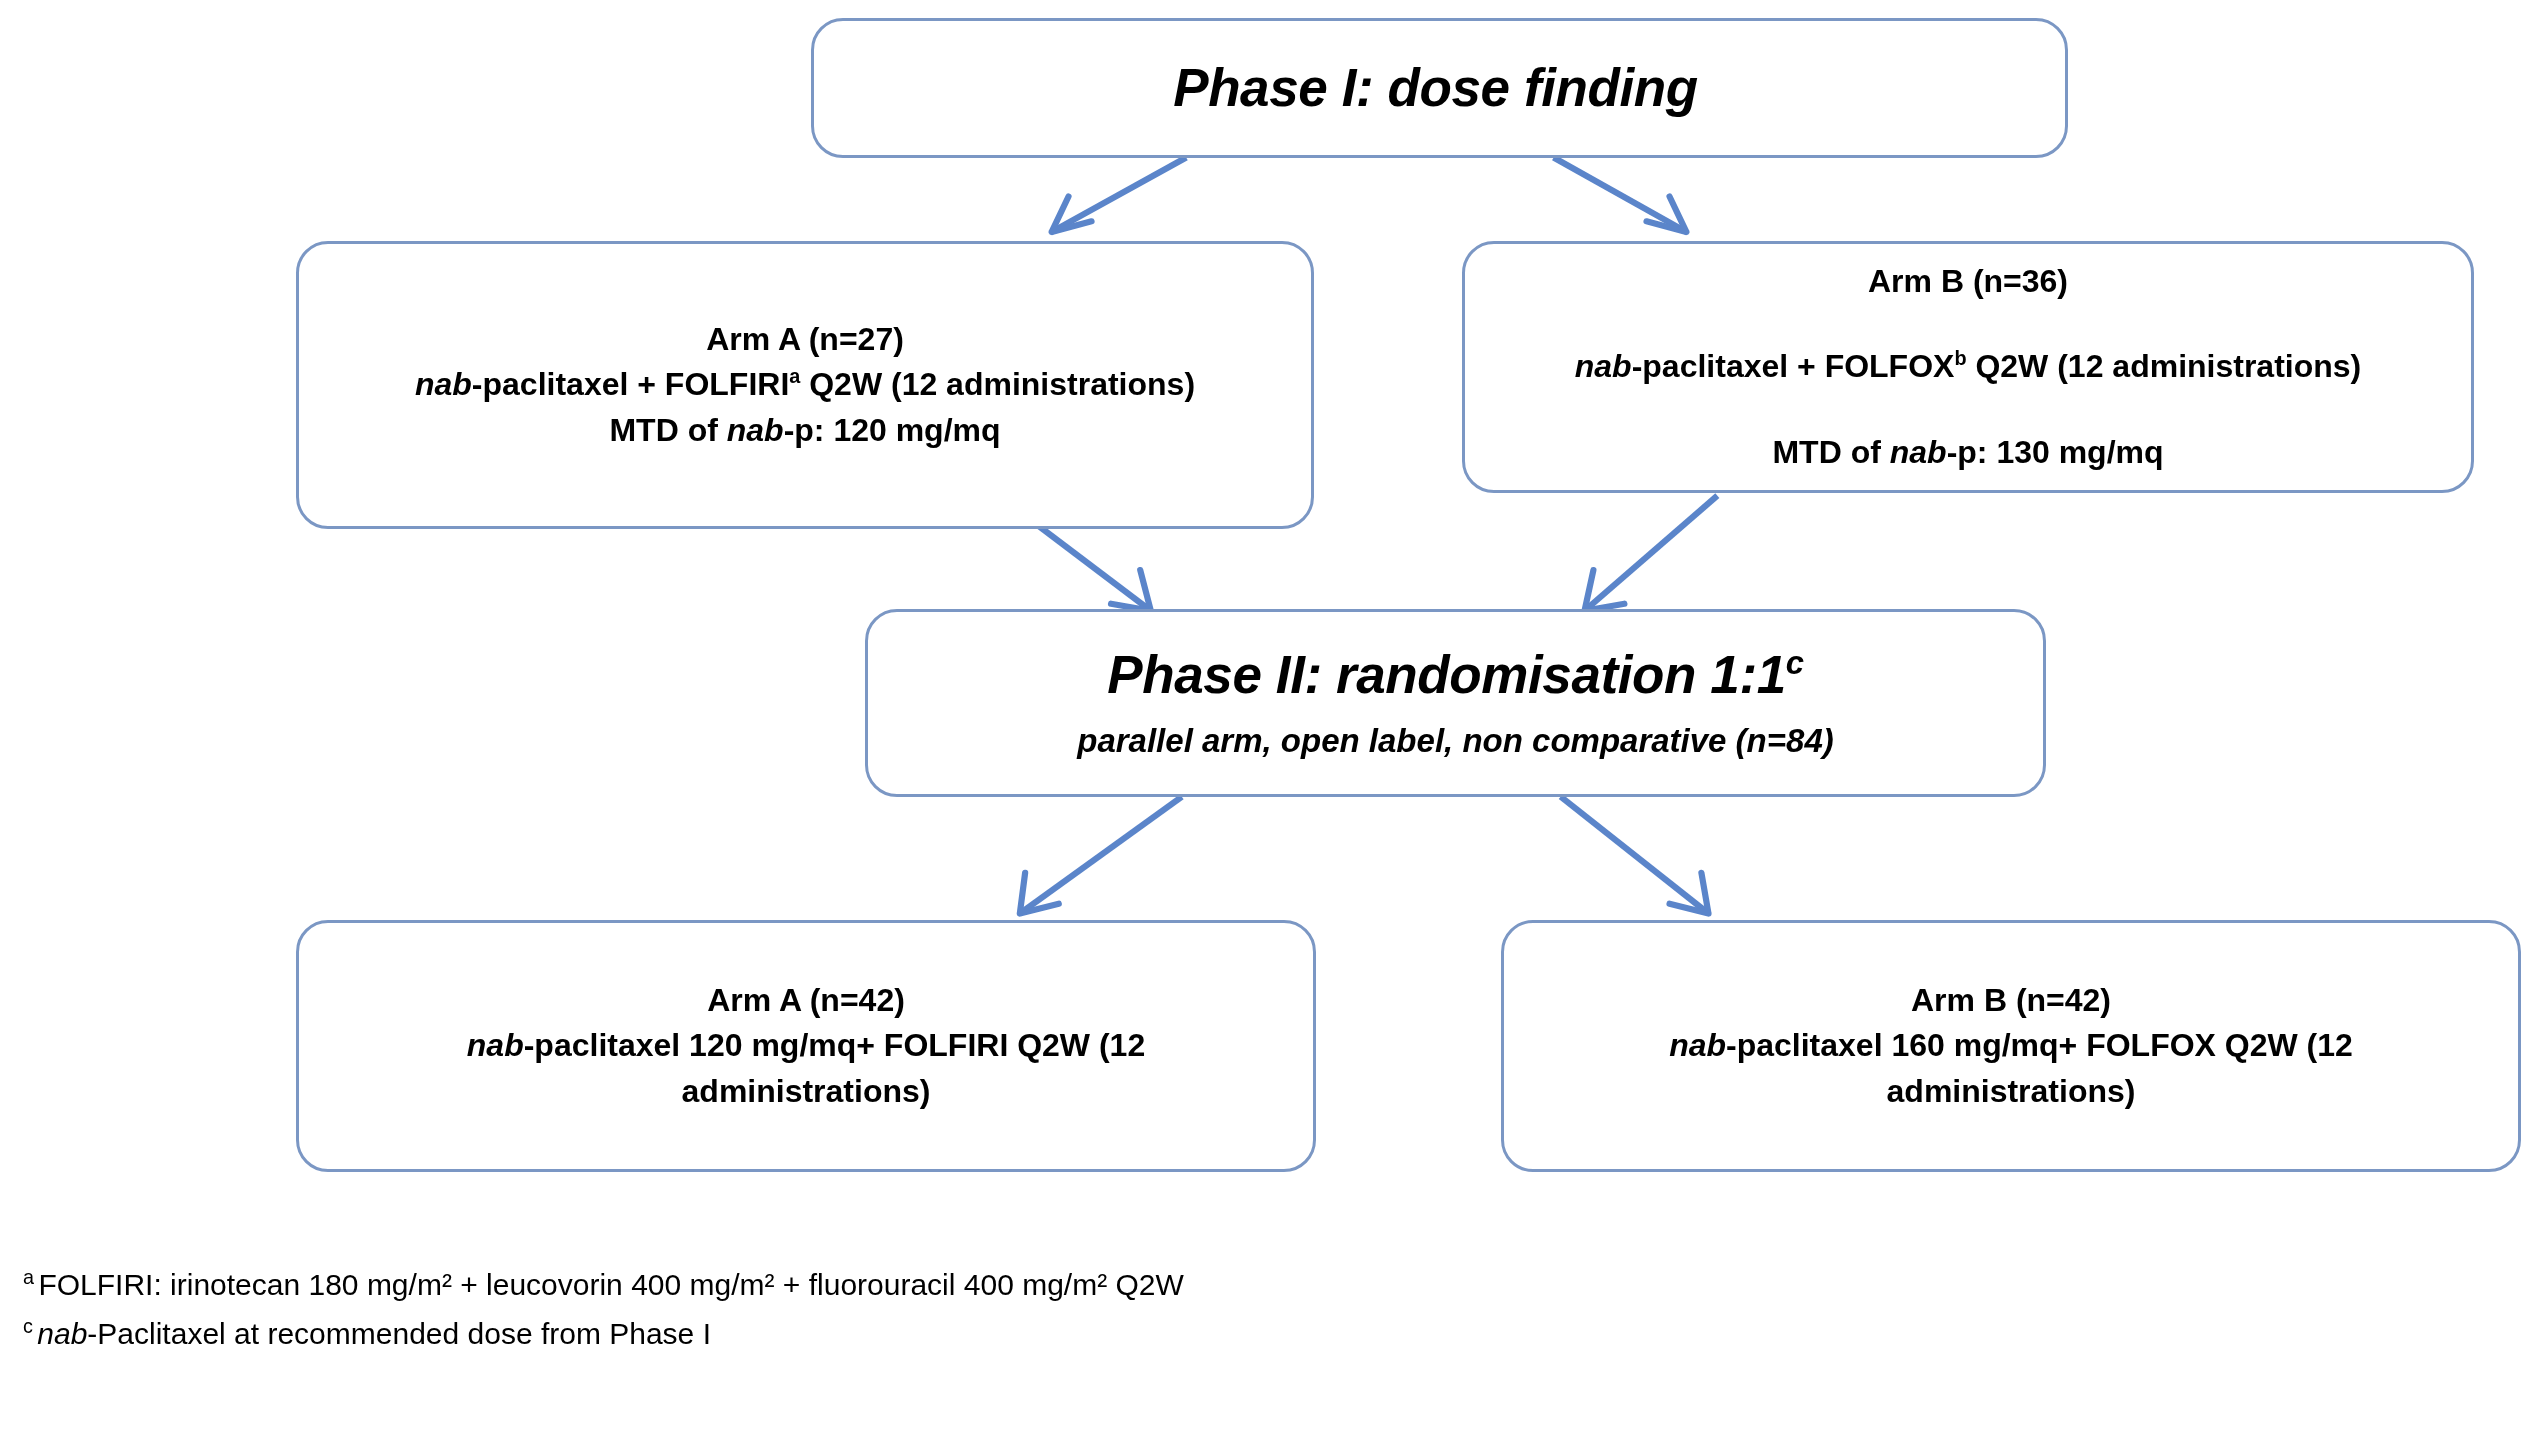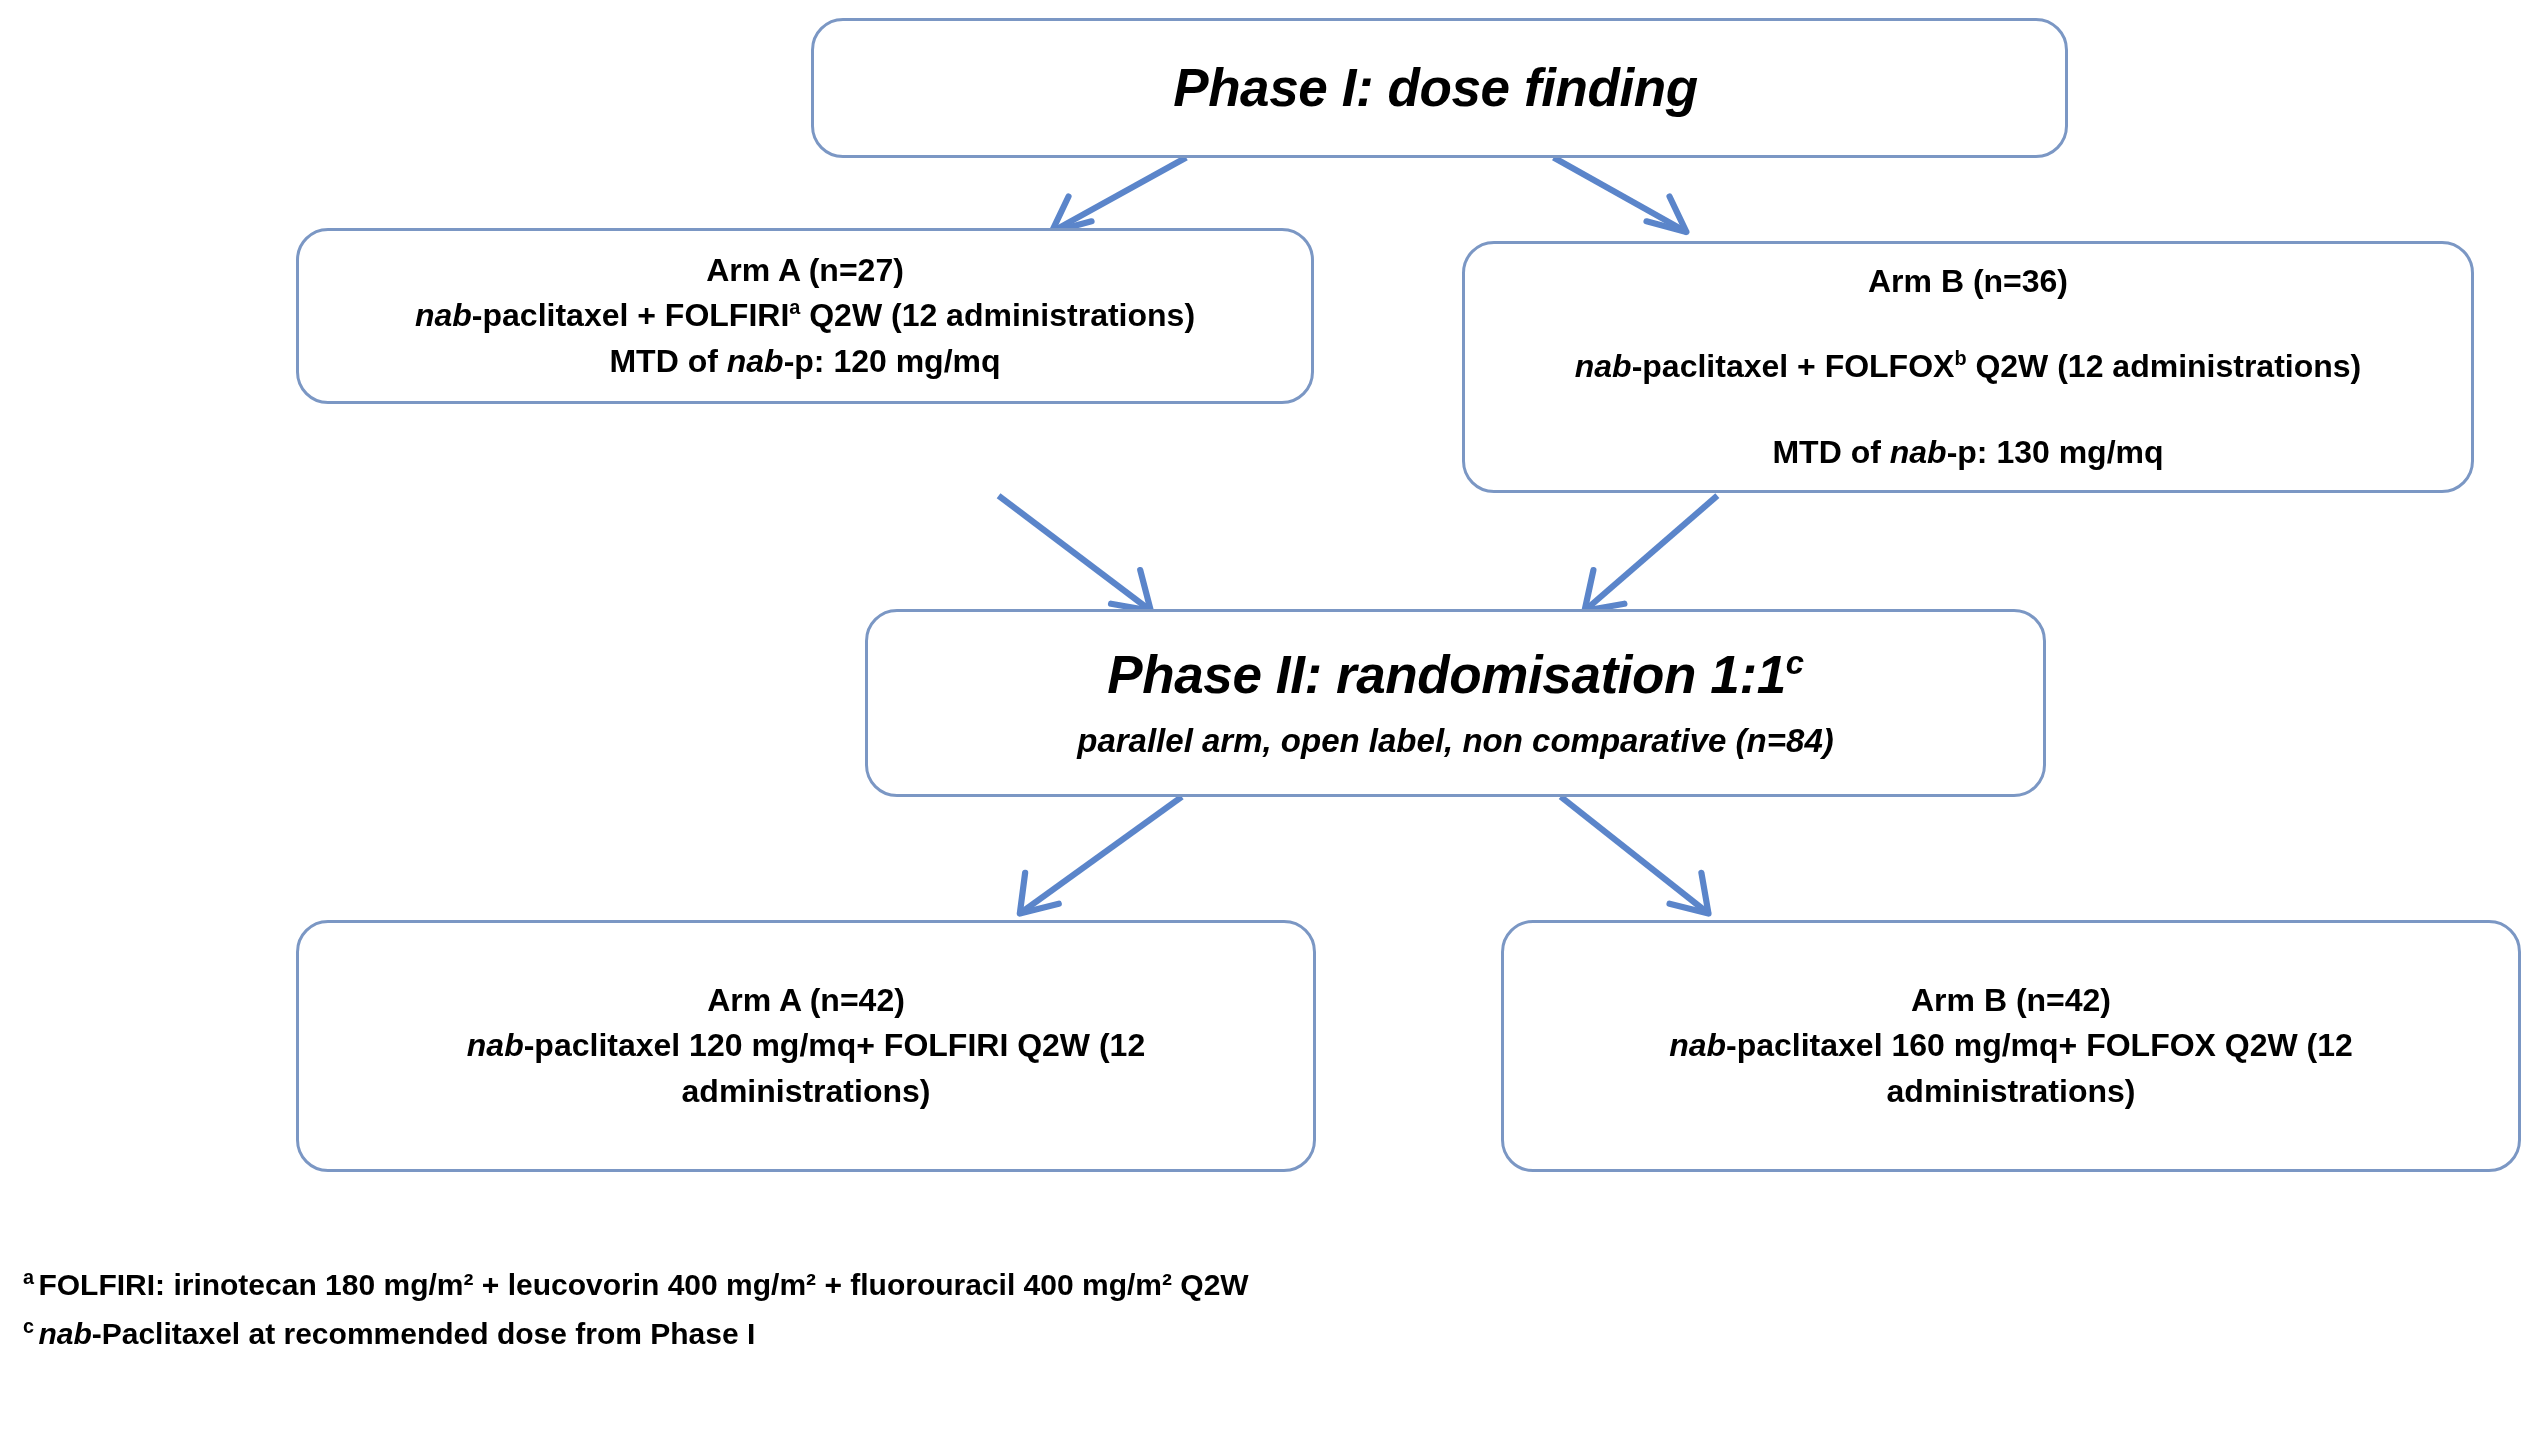--- a/index.html
+++ b/index.html
@@ -71,21 +71,21 @@
     line-height: 0;
   }
   #footnotes {
     position: absolute;
     left: 23px;
     top: 1261px;
     width: 2036px;
   }
   .footnote {
     font-size: 30px;
-    font-weight: bold;
+    font-weight: normal;
     line-height: 1.62;
     white-space: nowrap;
   }
   .fn-mark {
     font-size: 0.66em;
     vertical-align: super;
     line-height: 0;
     margin-right: 4.4px;
   }
 </style>
@@ -124,21 +124,21 @@
     <g>
       <path d="M 1763 900 L 1930 1032" stroke="#5B85CA" stroke-width="7" fill="none"></path>
       <path d="M 1930 1032 L 1886 1021 M 1930 1032 L 1922 986" stroke="#5B85CA" stroke-width="7" fill="none" stroke-linecap="round"></path>
     </g>
   </svg>
 
   <div class="node" style="left:811px; top:17.7px; width:1257px; height:140px;padding-left:15px;">
     <div class="phase-title">Phase I: dose finding</div>
   </div>
 
-  <div class="node" style="left:296px; top:228px; width:1018px; height:176px;">
+  <div class="node" style="left:296px; top:241px; width:1018px; height:288px;">
     <div class="arm-line">Arm A (n=27)</div>
     <div class="arm-line"><span class="ital">nab</span><span>-paclitaxel + FOLFIRI</span><sup>a</sup><span> Q2W (12 administrations)</span></div>
     <div class="arm-line"><span>MTD of </span><span class="ital">nab</span><span>-p: 120 mg/mq</span></div>
   </div>
 
   <div class="node" style="left:1462px; top:241px; width:1012px; height:252px;gap:40px;">
     <div class="arm-line">Arm B (n=36)</div>
     <div class="arm-line"><span class="ital">nab</span><span>-paclitaxel + FOLFOX</span><sup>b</sup><span> Q2W (12 administrations)</span></div>
     <div class="arm-line"><span>MTD of </span><span class="ital">nab</span><span>-p: 130 mg/mq</span></div>
   </div>

